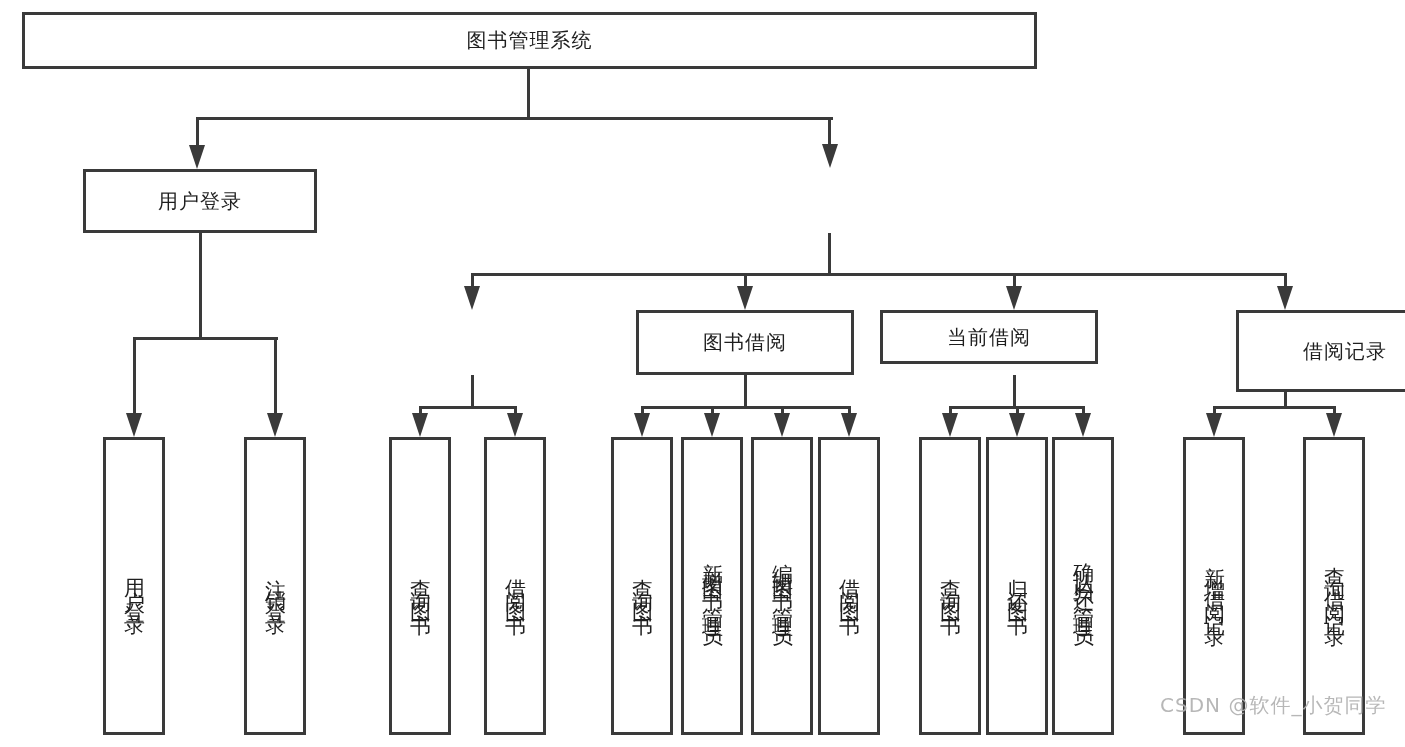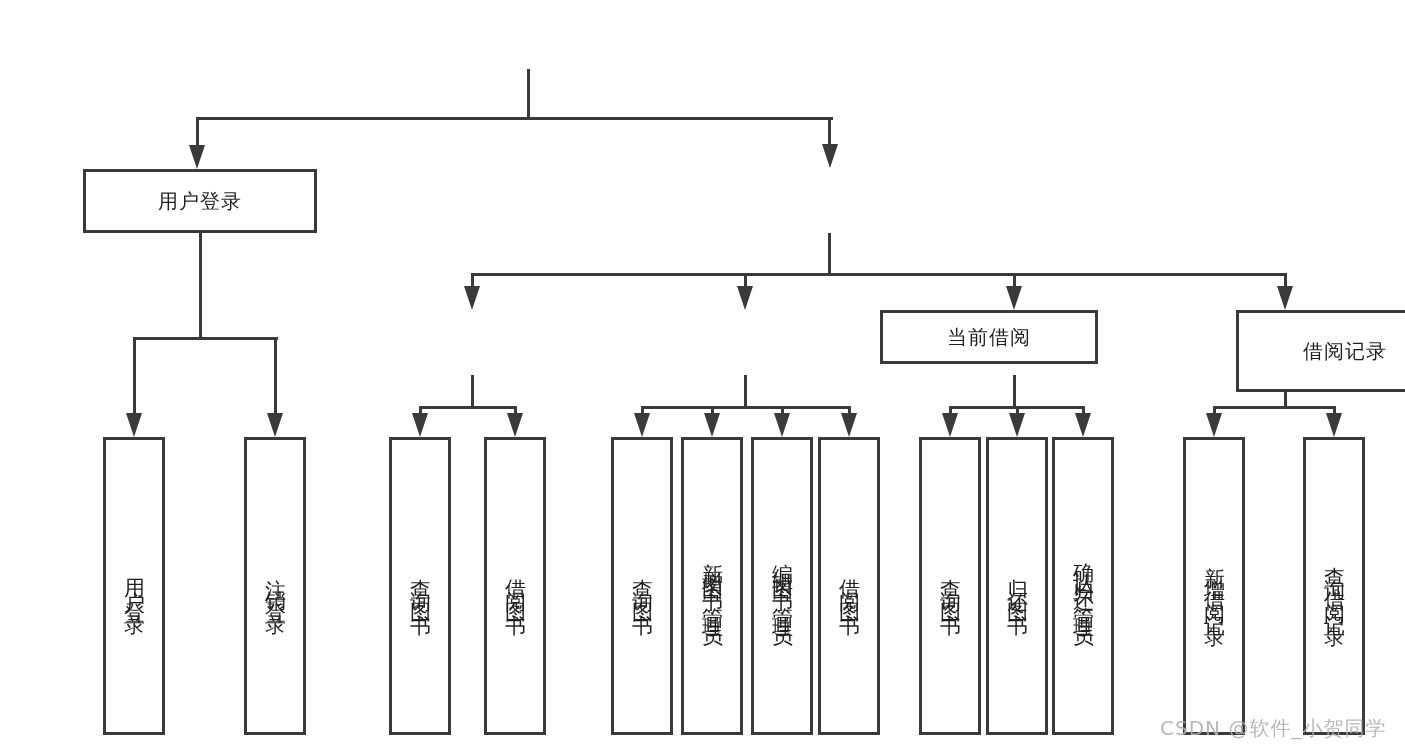--- a/index.html
+++ b/index.html
@@ -8,21 +8,21 @@
   html,body{margin:0;padding:0;background:#fff;}
   body{font-family:"DejaVu Sans","Liberation Sans",sans-serif;}
   .canvas{position:relative;width:1405px;height:747px;background:var(--bg);overflow:hidden;}
   .box{position:absolute;box-sizing:border-box;border:3px solid var(--line);background:#fff;
        display:flex;align-items:center;justify-content:center;}
   .hlabel{font-size:20px;color:var(--text);letter-spacing:1px;white-space:nowrap;}
   .vlabel{writing-mode:vertical-rl;text-orientation:mixed;font-size:21px;color:var(--text);line-height:1;}
   .line{position:absolute;background:var(--line);}
   .arrow{position:absolute;width:0;height:0;border-left:8px solid transparent;
          border-right:8px solid transparent;border-top:24px solid var(--line);}
-  .watermark{position:absolute;left:1160px;top:715px;font-size:20px;color:var(--wm);
+  .watermark{position:absolute;left:1160px;top:692px;font-size:20px;color:var(--wm);
              opacity:.9;white-space:nowrap;letter-spacing:1px;}
 </style>
 </head>
 <body>
 
 <div class="canvas">
 
   <div class="line" style="left:526.5px;top:69px;width:3px;height:49px"></div>
   <div class="line" style="left:195.5px;top:116.5px;width:637px;height:3px"></div>
   <div class="line" style="left:195.5px;top:118px;width:3px;height:28px"></div>
@@ -75,25 +75,31 @@
   <div class="line" style="left:1081.5px;top:407px;width:3px;height:8px"></div>
   <div class="arrow" style="left:1075px;top:413px"></div>
 
   <div class="line" style="left:1283.5px;top:375px;width:3px;height:32px"></div>
   <div class="line" style="left:1212.5px;top:405.5px;width:123px;height:3px"></div>
   <div class="line" style="left:1212.5px;top:407px;width:3px;height:8px"></div>
   <div class="arrow" style="left:1206px;top:413px"></div>
   <div class="line" style="left:1332.5px;top:407px;width:3px;height:8px"></div>
   <div class="arrow" style="left:1326px;top:413px"></div>
 
+  <div class="box" style="left:22px;top:12px;width:1015px;height:57px">
+    <span class="hlabel">图书管理系统</span>
+  </div>
 
   <div class="box" style="left:83px;top:169px;width:234px;height:64px">
     <span class="hlabel">用户登录</span>
   </div>
 
+  <div class="box" style="left:636px;top:310px;width:218px;height:65px">
+    <span class="hlabel">图书借阅</span>
+  </div>
   <div class="box" style="left:880px;top:310px;width:218px;height:54px">
     <span class="hlabel">当前借阅</span>
   </div>
   <div class="box" style="left:1236px;top:310px;width:218px;height:82px">
     <span class="hlabel">借阅记录</span>
   </div>
 
   <div class="box" style="left:103px;top:437px;width:62px;height:298px">
     <span class="vlabel" style="letter-spacing: 12px;">用户登录</span>
   </div>

